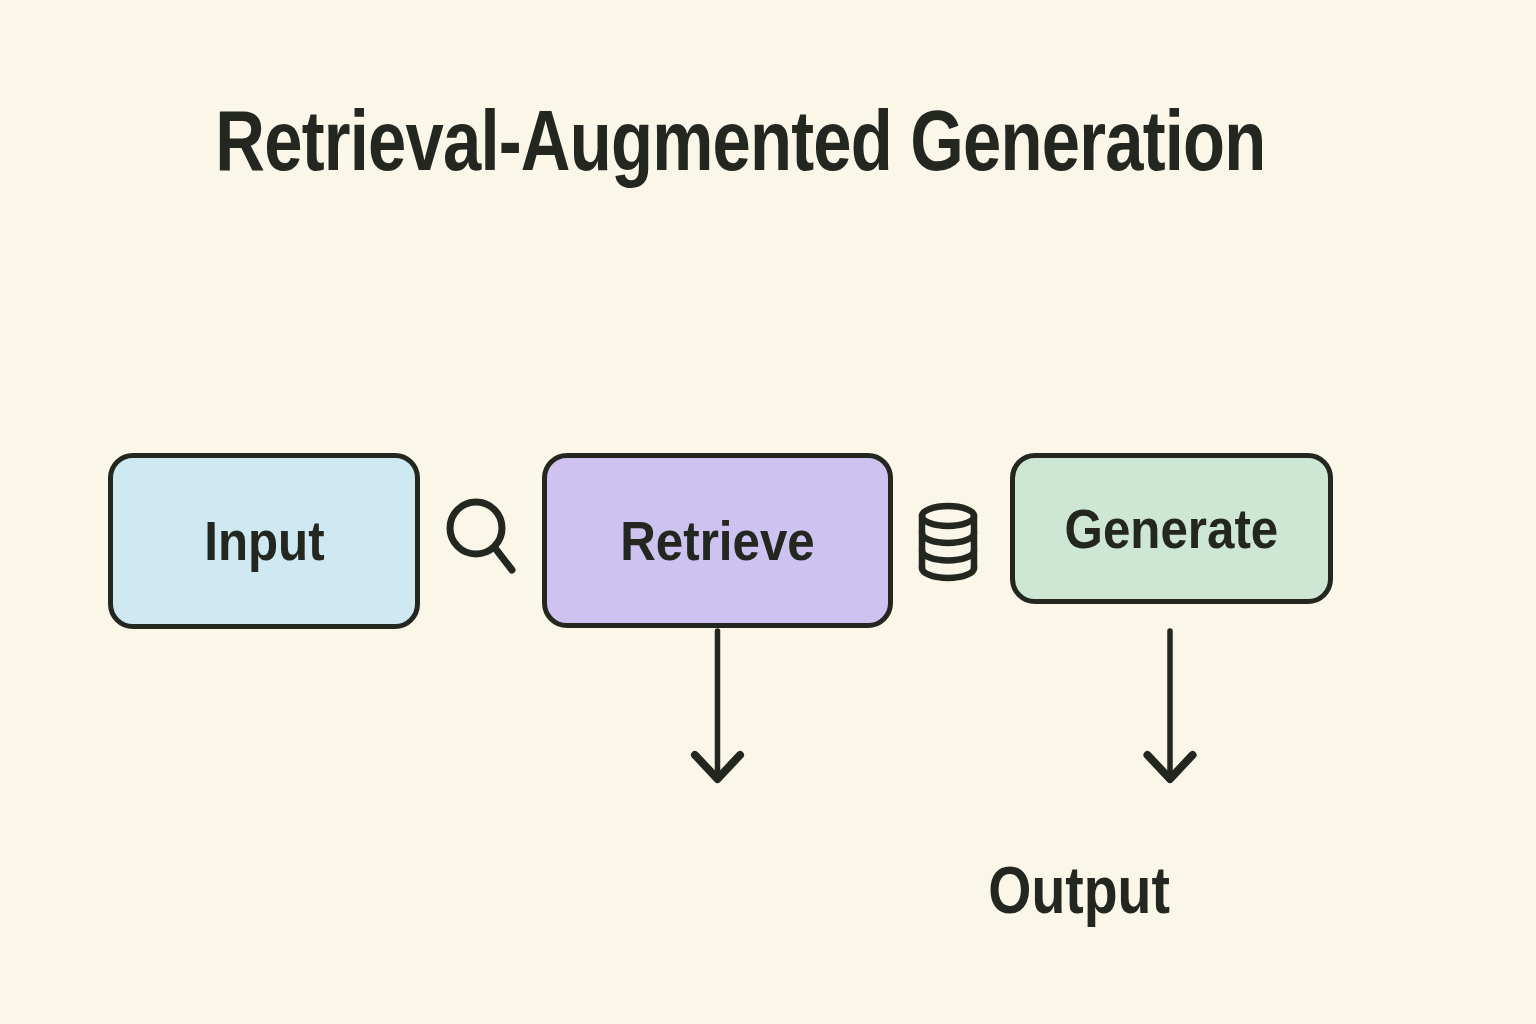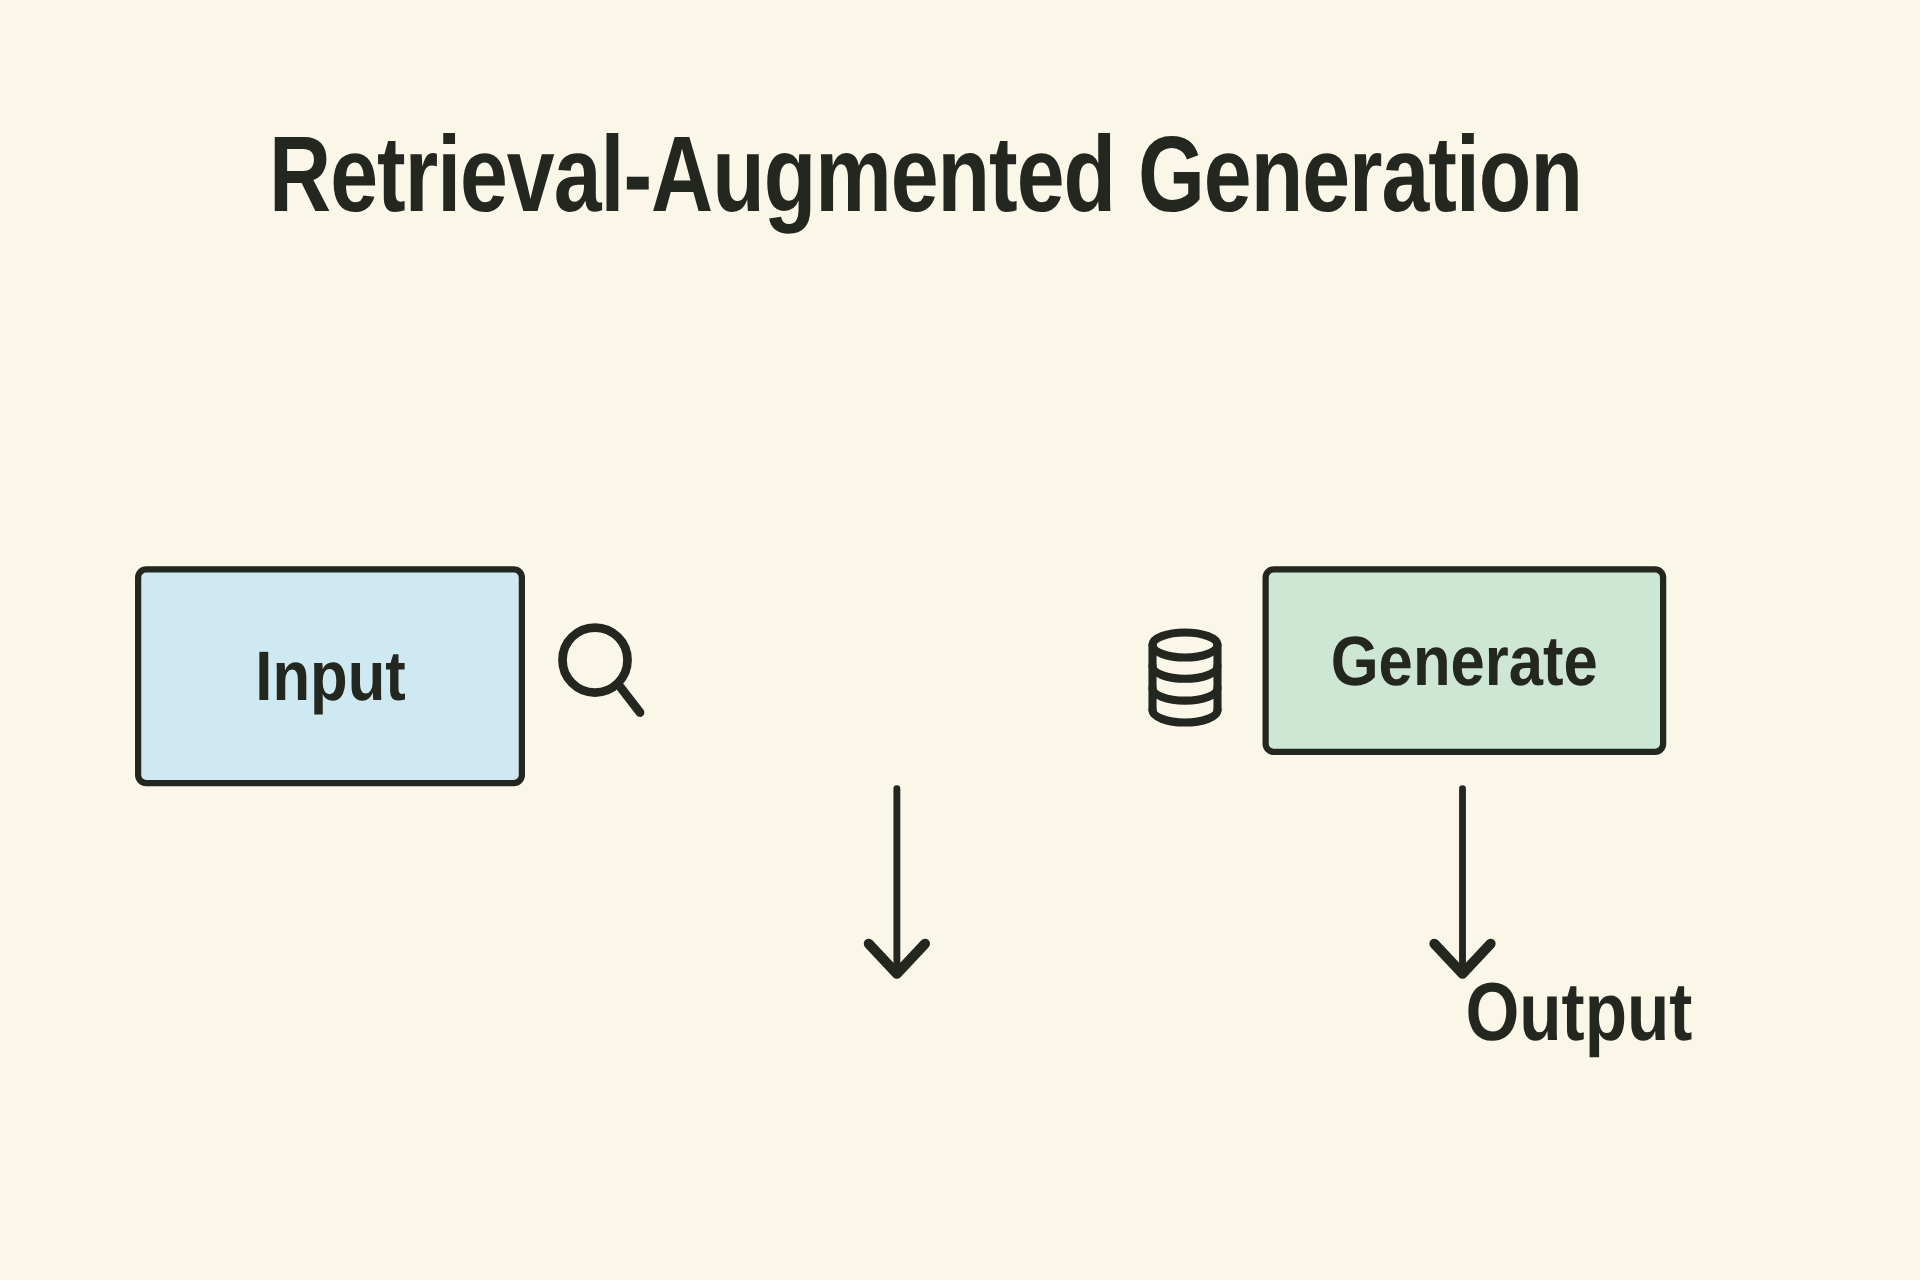--- a/index.html
+++ b/index.html
@@ -29,21 +29,21 @@
     transform: scaleX(0.80);
     transform-origin: center;
     line-height: 1;
   }
 
   
   .node {
     position: absolute;
     box-sizing: border-box;
     border: 5px solid var(--ink, #232720);
-    border-radius: 9px;
+    border-radius: 25px;
     display: flex;
     align-items: center;
     justify-content: center;
   }
   .node-label {
     display: inline-block;
     font-size: 56px;
     font-weight: 700;
     color: var(--ink, #232720);
     transform: scaleX(0.88);
@@ -64,23 +64,23 @@
   .arrows {
     position: absolute;
     left: 0; top: 0;
     width: 1536px; height: 1024px;
     pointer-events: none;
   }
 
   
   .output-wrap {
     position: absolute;
-    left: 971px; top: 776px;
+    left: 971px; top: 857px;
     width: 400px;
-    text-align: right;
+    text-align: left;
     white-space: nowrap;
   }
   .output-label {
     display: inline-block;
     font-size: 66px;
     font-weight: 700;
     color: var(--ink, #232720);
     transform: scaleX(0.84);
     transform-origin: center;
     line-height: 1;
@@ -99,20 +99,23 @@
     <span class="node-label">Input</span>
   </div>
 
   <span class="icon icon-search">
     <svg width="82" height="88" viewBox="0 0 82 88" fill="none" stroke-width="7" stroke-linecap="round" stroke-linejoin="round" stroke="#232720">
       <circle cx="35" cy="35" r="26"></circle>
       <line x1="54" y1="55" x2="71" y2="77"></line>
     </svg>
   </span>
 
+  <div class="node node-retrieve">
+    <span class="node-label">Retrieve</span>
+  </div>
 
   <span class="icon icon-database">
     <svg width="70" height="80" viewBox="0 0 70 80" fill="none" stroke-width="6.5" stroke-linecap="round" stroke-linejoin="round" stroke="#232720">
       <ellipse cx="34" cy="14" rx="26" ry="10"></ellipse>
       <path d="M8 14 V66"></path>
       <path d="M60 14 V66"></path>
       <path d="M8 31 A26 10 0 0 0 60 31"></path>
       <path d="M8 48.5 A26 10 0 0 0 60 48.5"></path>
       <path d="M8 66 A26 10 0 0 0 60 66"></path>
     </svg>

